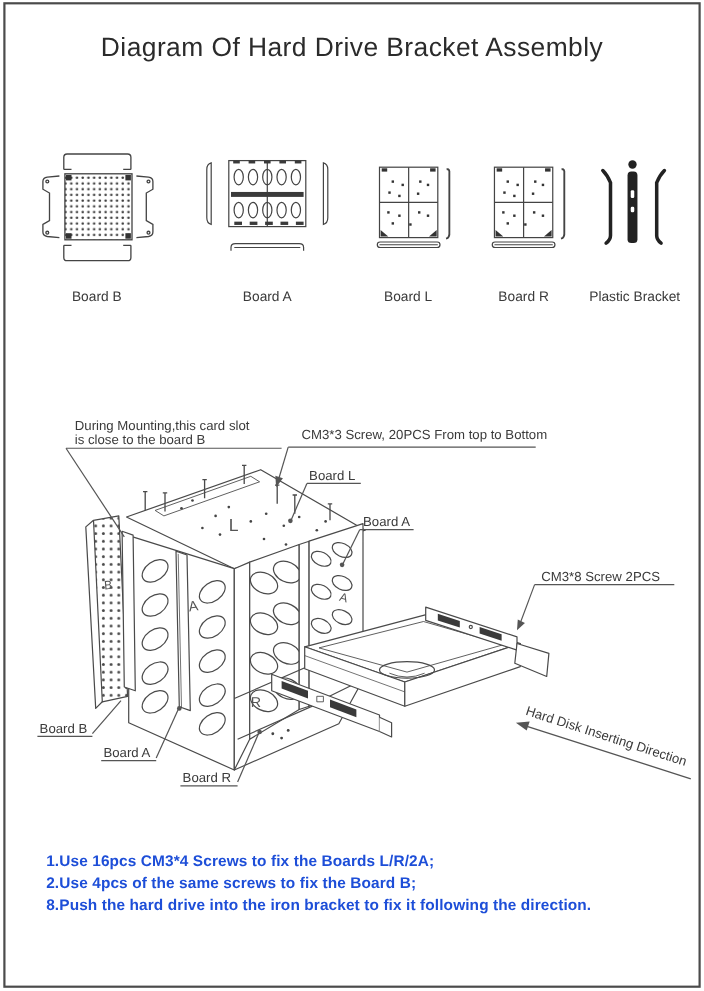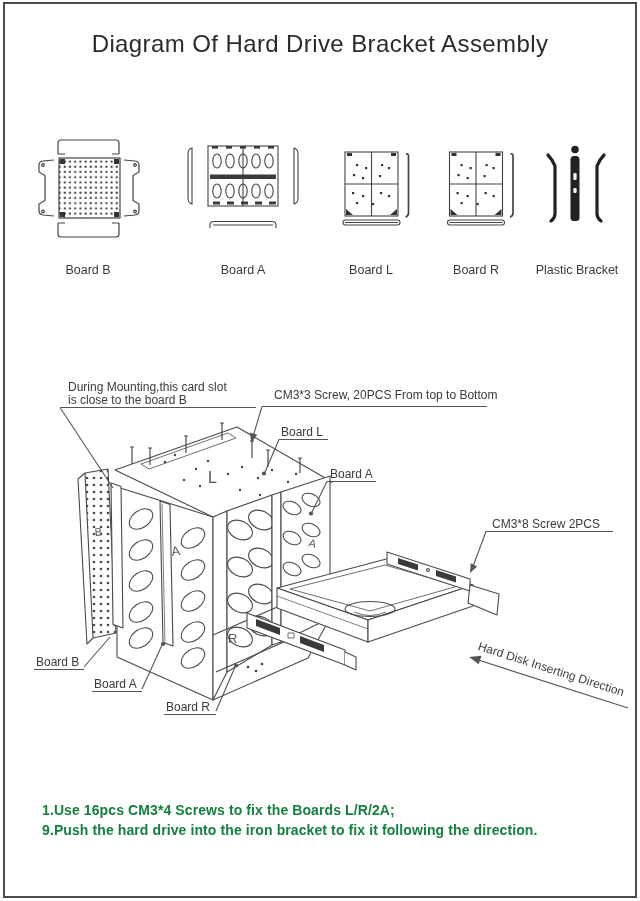--- a/index.html
+++ b/index.html
@@ -7,22 +7,22 @@
         font-family:"Liberation Sans",sans-serif;}
   .frame{position:absolute;left:3px;top:2px;right:3px;bottom:3px;
          border:2px solid #4b4b4b;pointer-events:none;}
   .title{position:absolute;left:0;top:30px;width:640px;text-align:center;
          font-size:24px;letter-spacing:.4px;color:#2b2b2b;font-weight:500;}
   .parts-svg{position:absolute;left:0;top:128px;}
   .part-label{position:absolute;top:263px;text-align:center;font-size:12.5px;
               color:#3a3a3a;font-weight:500;}
   .assembly-svg{position:absolute;left:0;top:370px;}
   .instructions{position:absolute;left:42px;top:772px;width:575px;
-                font-size:14px;font-weight:600;color:#15803d;line-height:20px;
-                letter-spacing:.1px;margin-top:28px;}
+                font-size:14px;font-weight:600;color:#1d4ed8;line-height:20px;
+                letter-spacing:.1px;}
   .t{font-family:"Liberation Sans",sans-serif;font-size:12px;fill:#3a3a3a;font-weight:500;}
   .tf{font-family:"Liberation Sans",sans-serif;fill:#555;}
 </style>
 </head>
 <body>
 
 <div class="page">
   <div class="frame"></div>
 
   <div class="title">Diagram Of Hard Drive Bracket Assembly</div>
@@ -284,15 +284,16 @@
 
     <defs>
       <pattern id="pdots2" width="7" height="7" patternUnits="userSpaceOnUse">
         <circle cx="3" cy="3" r="1.35" fill="#4a4a4a"></circle>
       </pattern>
     </defs>
   </svg>
 
   <div class="instructions">
     <div>1.Use 16pcs CM3*4 Screws to fix the Boards L/R/2A;</div>
-    <div>9.Push the hard drive into the iron bracket to fix it following the direction.</div>
+    <div>2.Use 4pcs of the same screws to fix the Board B;</div>
+    <div>8.Push the hard drive into the iron bracket to fix it following the direction.</div>
   </div>
 </div>
 
 </body></html>

